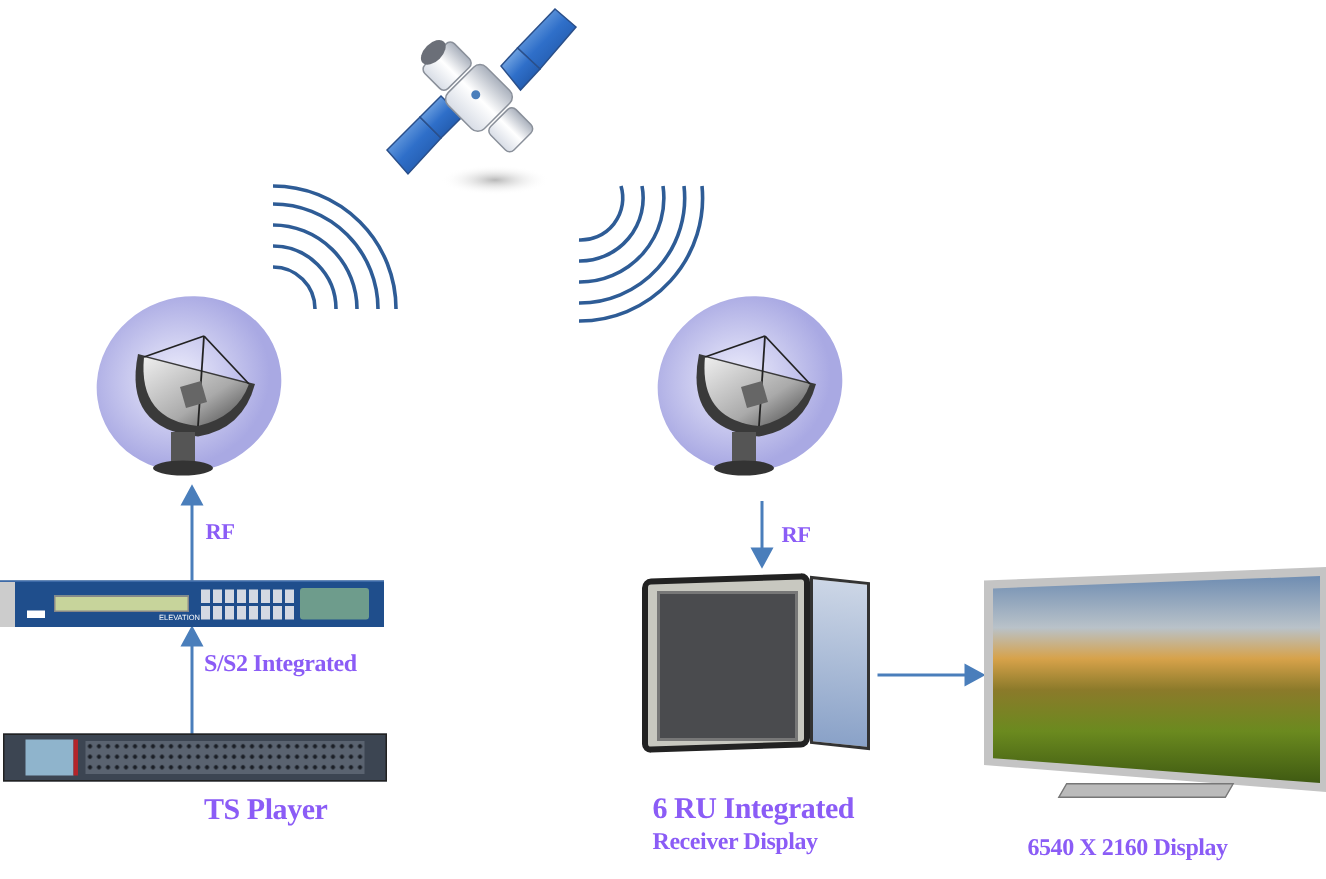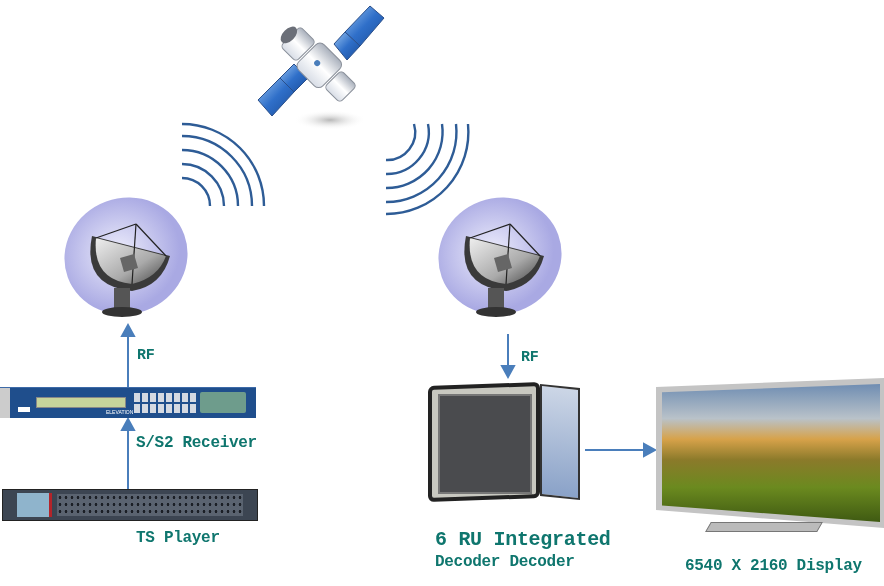--- a/index.html
+++ b/index.html
@@ -1,18 +1,18 @@
 <!DOCTYPE html>
 <html><head>
 <meta charset="utf-8">
 <style>
   html,body{margin:0;padding:0;background:#fff;}
   body{width:884px;height:586px;position:relative;overflow:hidden;font-family:"Liberation Sans",sans-serif;}
   .abs{position:absolute;}
-  .lbl{position:absolute;font-family:Liberation Mono, monospace;font-weight:bold;color:#0f766e;white-space:nowrap;letter-spacing:-0.3px;}
+  .lbl{position:absolute;font-family:Liberation Serif, serif;font-weight:bold;color:#8b5cf6;white-space:nowrap;letter-spacing:-0.3px;}
   svg{position:absolute;overflow:visible;}
 </style>
 </head>
 <body>
 
 <svg style="left:250px;left:250px;top:4px;width:140px;height:130px;" viewBox="0 0 140 130">
   <defs>
     <linearGradient id="panel" x1="0" y1="0" x2="1" y2="1">
       <stop offset="0" stop-color="#9cc6f2"></stop>
         <stop offset="0.5" stop-color="#2f6fc9"></stop>
@@ -136,17 +136,17 @@
 </div>
 
 <div class="abs" style="left:656px;top:352px;width:228px;height:190px;">
   <div class="abs" style="left:0;top:26px;width:228px;height:150px;background:#c4c4c4;clip-path:polygon(0 6%,100% 0,100% 100%,0 88%);"></div>
   <div class="abs" style="left:6px;top:32px;width:218px;height:138px;background:linear-gradient(180deg,#6f8db2 0%,#b9c2c9 25%,#d7a24a 40%,#8b7a2a 55%,#6b8a1f 75%,#3f5a12 100%);clip-path:polygon(0 6%,100% 0,100% 100%,0 88%);"></div>
   <div class="abs" style="left:52px;top:170px;width:110px;height:8px;background:#bbb;border:1px solid #777;transform:skewX(-30deg);"></div>
 </div>
 
 <span class="lbl" style="left:137px;top:347px;font-size:15px;">RF</span>
 <span class="lbl" style="left:521px;top:349px;font-size:15px;">RF</span>
-<span class="lbl" style="left:136px;top:434px;font-size:16px;">S/S2 Receiver</span>
-<span class="lbl" style="left:136px;top:529px;font-size:16px;">TS Player</span>
+<span class="lbl" style="left:136px;top:434px;font-size:16px;">S/S2 Integrated</span>
+<span class="lbl" style="left:136px;top:529px;font-size:20px;">TS Player</span>
 <span class="lbl" style="left:435px;top:528px;font-size:20px;">6 RU Integrated</span>
-<span class="lbl" style="left:435px;top:553px;font-size:16px;">Decoder Decoder</span>
+<span class="lbl" style="left:435px;top:553px;font-size:16px;">Receiver Display</span>
 <span class="lbl" style="left:685px;top:557px;font-size:16px;">6540 X 2160 Display</span>
 
 </body></html>

